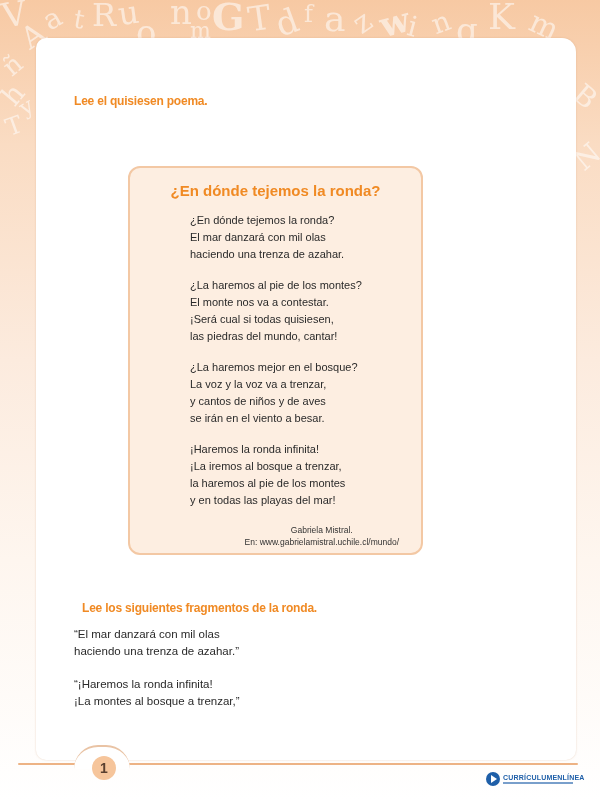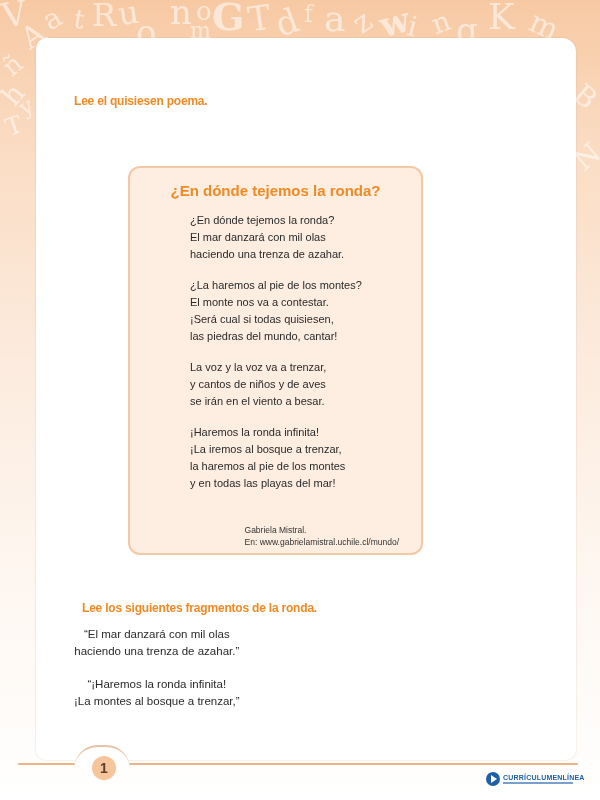--- a/index.html
+++ b/index.html
@@ -47,26 +47,26 @@
       color:#f08a24; font-weight:bold; font-size:15px;
       font-family:"Liberation Sans", sans-serif;
     }
     .stanzas { position:absolute; left:60px; top:44px; }
     .stanza { margin-bottom:14px; }
     .line {
       font-size:11px; line-height:17px; color:#2a2a2a;
       font-family:"Liberation Sans", sans-serif; white-space:nowrap;
     }
     .credit {
-      position:absolute; right:22px; top:356px; text-align:left;
+      position:absolute; right:22px; top:356px; text-align:center;
       font-size:8.5px; line-height:12px; color:#333;
       font-family:"Liberation Sans", sans-serif;
     }
     .fragments { position:absolute; left:74px; top:626px; }
-    .frag { margin-bottom:16px;text-align:center; }
+    .frag { margin-bottom:16px; }
     .frag .line { font-size:11.5px; line-height:17px; }
     .frag b { font-weight:normal; }
     .logo {
       position:absolute; left:486px; top:772px; display:flex; align-items:center; gap:3px;
     }
     .logo-mark {
       width:14px; height:14px; border-radius:50%; background:#1f5fa8; position:relative;
     }
     .logo-mark::after {
       content:""; position:absolute; left:5px; top:3px;
@@ -125,20 +125,21 @@
       <div class="line">El mar danzará con mil olas</div>
       <div class="line">haciendo una trenza de azahar.</div>
     </div>
     <div class="stanza">
       <div class="line">¿La haremos al pie de los montes?</div>
       <div class="line">El monte nos va a contestar.</div>
       <div class="line">¡Será cual si todas quisiesen,</div>
       <div class="line">las piedras del mundo, cantar!</div>
     </div>
     <div class="stanza">
+      <div class="line">¿La haremos mejor en el bosque?</div>
       <div class="line">La voz y la voz va a trenzar,</div>
       <div class="line">y cantos de niños y de aves</div>
       <div class="line">se irán en el viento a besar.</div>
     </div>
     <div class="stanza">
       <div class="line">¡Haremos la ronda infinita!</div>
       <div class="line">¡La iremos al bosque a trenzar,</div>
       <div class="line">la haremos al pie de los montes</div>
       <div class="line">y en todas las playas del mar!</div>
     </div>

